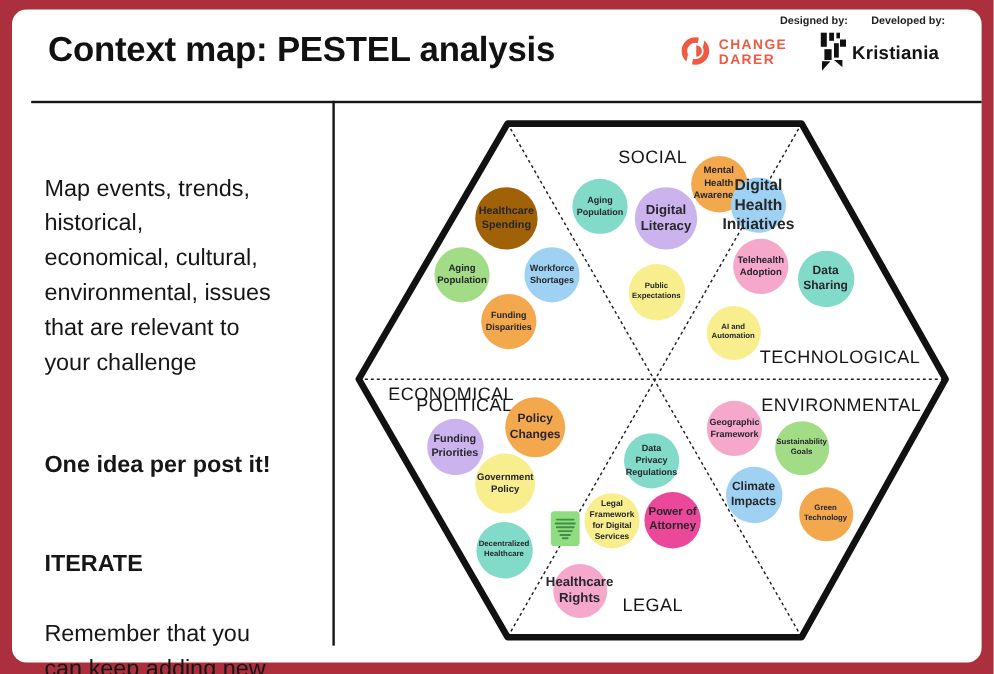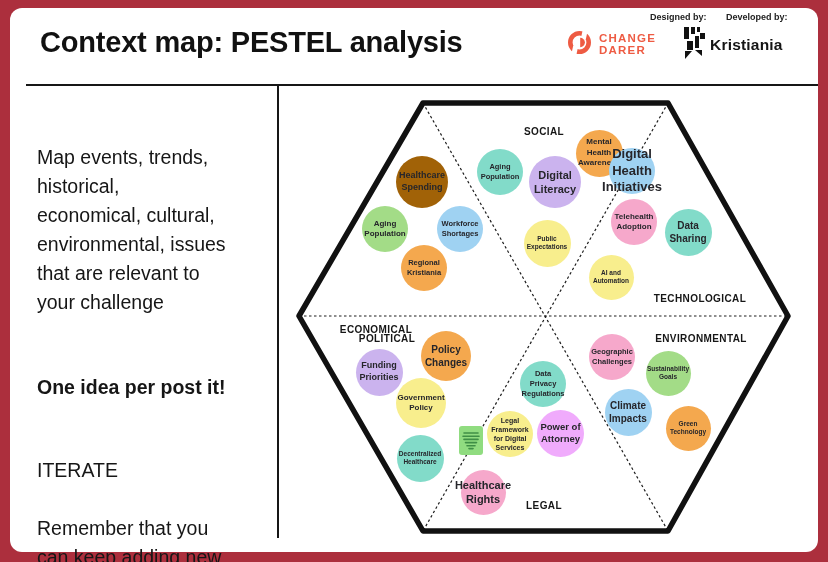--- a/index.html
+++ b/index.html
@@ -21,23 +21,23 @@
   .credit-label{font-size:9px;font-weight:700;color:#222;}
   .cd-text{color:#EE5B43;font-size:11.5px;font-weight:600;letter-spacing:1.2px;line-height:11.5px;}
   .kr-text{color:#141414;font-size:15.5px;font-weight:700;letter-spacing:0.2px;}
   .hrule{left:26px;top:84px;width:792px;height:2px;background:#161616;}
   .vrule{left:277px;top:84px;width:2px;height:454px;background:#161616;}
   .left-panel{
     left:37px;top:114px;width:236px;color:#161616;
     font-size:19.5px;line-height:29px;white-space:pre-line;
   }
   .lp-em{font-weight:800;margin-top:27px;}
-  .lp-iter{font-weight:400;margin-top:25px;}
+  .lp-iter{font-weight:700;margin-top:25px;}
   .section-label{
-    font-size:10px;font-weight:700;color:#161616;letter-spacing:0.4px;
+    font-size:15px;font-weight:400;color:#161616;letter-spacing:0.4px;
     transform:translate(-50%,-50%);white-space:nowrap;
   }
   .note{
     position:absolute;border-radius:50%;display:flex;align-items:center;justify-content:center;
     text-align:center;font-weight:700;color:#26262b;line-height:1.3;padding:3px;box-sizing:border-box;
   }
   .sticky{
     left:459px;top:426px;width:24px;height:29px;background:#90DC80;border-radius:3px;
     display:flex;align-items:center;justify-content:center;
   }
@@ -110,38 +110,38 @@
 <div class="abs section-label" style="left:700px;top:298px;">TECHNOLOGICAL</div>
 <div class="abs section-label" style="left:701px;top:338px;">ENVIRONMENTAL</div>
 <div class="abs section-label" style="left:544px;top:505px;">LEGAL</div>
 <div class="abs section-label" style="left:387px;top:338px;">POLITICAL</div>
 <div class="abs section-label" style="left:376px;top:298px;margin-top:31px;">ECONOMICAL</div>
 
 <div id="notes-layer">
     <div class="note" style="left: 396px; top: 156px; width: 52px; height: 52px; background: #a16207; font-size: 9px;">Healthcare Spending</div>
     <div class="note" style="left: 362px; top: 206px; width: 46px; height: 46px; background: rgb(163, 220, 135); font-size: 8px;">Aging Population</div>
     <div class="note" style="left: 437px; top: 206px; width: 46px; height: 46px; background: rgb(159, 210, 242); font-size: 7.5px;">Workforce Shortages</div>
-    <div class="note" style="left: 401px; top: 245px; width: 46px; height: 46px; background: rgb(244, 168, 78); font-size: 7.5px;">Regional Kristiania</div>
+    <div class="note" style="left: 401px; top: 245px; width: 46px; height: 46px; background: rgb(244, 168, 78); font-size: 7.5px;">Funding Disparities</div>
     <div class="note" style="left: 477px; top: 149px; width: 46px; height: 46px; background: rgb(130, 219, 201); font-size: 7.5px;">Aging Population</div>
     <div class="note" style="left: 529px; top: 156px; width: 52px; height: 52px; background: rgb(203, 179, 238); font-size: 11px;">Digital Literacy</div>
     <div class="note" style="left: 575.5px; top: 129.5px; width: 47px; height: 47px; background: rgb(244, 168, 78); font-size: 8px;">Mental Health Awareness</div>
     <div class="note" style="left: 523.5px; top: 219.5px; width: 47px; height: 47px; background: rgb(248, 238, 141); font-size: 6.5px;">Public Expectations</div>
     <div class="note" style="left: 609px; top: 148px; width: 46px; height: 46px; background: rgb(159, 210, 242); font-size: 13px;">Digital Health Initiatives</div>
     <div class="note" style="left: 611px; top: 199px; width: 46px; height: 46px; background: rgb(246, 168, 203); font-size: 8px;">Telehealth Adoption</div>
     <div class="note" style="left: 664.5px; top: 208.5px; width: 47px; height: 47px; background: rgb(130, 219, 201); font-size: 10px; text-align: center;">Data Sharing</div>
     <div class="note" style="left: 588.5px; top: 254.5px; width: 45px; height: 45px; background: rgb(248, 238, 141); font-size: 6.5px;">AI and Automation</div>
     <div class="note" style="left: 355.5px; top: 348.5px; width: 47px; height: 47px; background: rgb(203, 179, 238); font-size: 9px;">Funding Priorities</div>
     <div class="note" style="left: 421px; top: 331px; width: 50px; height: 50px; background: rgb(244, 168, 78); font-size: 10px;">Policy Changes</div>
     <div class="note" style="left: 396px; top: 378px; width: 50px; height: 50px; background: rgb(248, 238, 141); font-size: 8px;">Government Policy</div>
     <div class="note" style="left: 396.5px; top: 434.5px; width: 47px; height: 47px; background: rgb(130, 219, 201); font-size: 6.5px;">Decentralized Healthcare</div>
     <div class="note" style="left: 520px; top: 361px; width: 46px; height: 46px; background: rgb(130, 219, 201); font-size: 7.5px;">Data Privacy Regulations</div>
     <div class="note" style="left: 487px; top: 411px; width: 46px; height: 46px; background: rgb(248, 238, 141); font-size: 7px;">Legal Framework for Digital Services</div>
-    <div class="note" style="left: 537px; top: 409.5px; width: 47px; height: 47px; background: #f0abfc; font-size: 9.5px;">Power of Attorney</div>
+    <div class="note" style="left: 537px; top: 409.5px; width: 47px; height: 47px; background: #ec4899; font-size: 9.5px;">Power of Attorney</div>
     <div class="note" style="left: 460.5px; top: 469.5px; width: 45px; height: 45px; background: rgb(246, 168, 203); font-size: 11px;">Healthcare Rights</div>
-    <div class="note" style="left: 589px; top: 334px; width: 46px; height: 46px; background: rgb(246, 168, 203); font-size: 7.5px;">Geographic Challenges</div>
+    <div class="note" style="left: 589px; top: 334px; width: 46px; height: 46px; background: rgb(246, 168, 203); font-size: 7.5px;">Geographic Framework</div>
     <div class="note" style="left: 645.5px; top: 350.5px; width: 45px; height: 45px; background: rgb(163, 220, 135); font-size: 6.5px;">Sustainability Goals</div>
     <div class="note" style="left: 604.5px; top: 388.5px; width: 47px; height: 47px; background: rgb(159, 210, 242); font-size: 10px;">Climate Impacts</div>
     <div class="note" style="left: 665.5px; top: 405.5px; width: 45px; height: 45px; background: rgb(244, 168, 78); font-size: 6.5px;">Green Technology</div>
   </div>
 
 <div class="abs sticky">
   <svg width="18" height="19" viewBox="0 0 18 19">
     <g stroke="#3F8F46" stroke-width="1.6" stroke-linecap="round">
       <line x1="2" y1="2" x2="16" y2="2"></line>
       <line x1="1" y1="5.2" x2="17" y2="5.2"></line>

